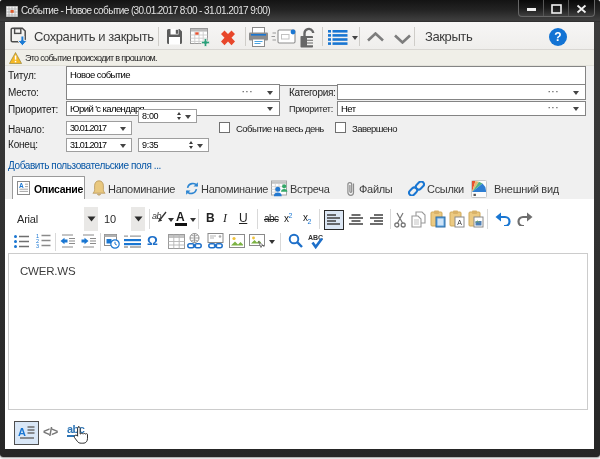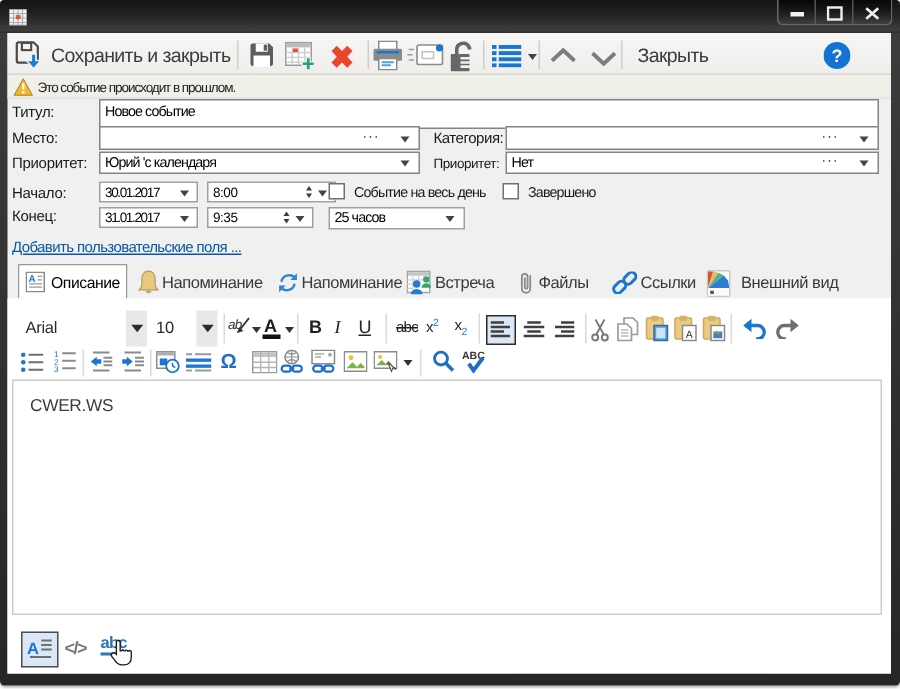--- a/index.html
+++ b/index.html
@@ -18,21 +18,21 @@
 .warntext{position:absolute;left:25px;top:53px;font-size:9px;letter-spacing:-0.7px;color:#222}
 .lbl{position:absolute;font-size:10px;letter-spacing:-0.2px;color:#1a1a1a;white-space:nowrap}
 .inp{position:absolute;background:#fff;border:1px solid #848484;font-size:9.5px;letter-spacing:-0.6px;color:#000;white-space:nowrap;overflow:hidden}
 .dtv{font-size:9px;letter-spacing:-0.9px}
 .inp .v{position:absolute;left:3px;top:2px}
 .dots{position:absolute;font-size:10px;color:#333;letter-spacing:0.5px;top:1px}
 .darr{position:absolute;width:0;height:0;border-left:3.5px solid transparent;border-right:3.5px solid transparent;border-top:4px solid #444}
 .su{position:absolute;right:15px;top:2px;width:0;height:0;border-left:2.5px solid transparent;border-right:2.5px solid transparent;border-bottom:3px solid #3a3a3a}
 .sd{position:absolute;right:15px;bottom:2px;width:0;height:0;border-left:2.5px solid transparent;border-right:2.5px solid transparent;border-top:3px solid #3a3a3a}
 .cb{position:absolute;width:11px;height:11px;background:#fff;border:1px solid #707070}
-.link{position:absolute;left:8px;top:160px;font-size:10px;letter-spacing:-0.4px;color:#0857a6;text-decoration:underline}
+.link{position:absolute;left:8px;top:160px;font-size:10px;letter-spacing:-0.4px;color:#0857a6;}
 .tabbar{position:absolute;left:5px;top:173px;width:589px;height:26px}
 .tab{position:absolute;top:4px;height:22px;font-size:11px;letter-spacing:-0.3px;color:#3a3a3a;white-space:nowrap}
 .tabactive{position:absolute;left:12px;top:176px;height:23px;width:73px;background:#fff;border:1px solid #9a9a9a;border-bottom:none;border-radius:1px 1px 0 0}
 .panel{position:absolute;left:5px;top:199px;width:589px;height:250px;background:#fff}
 .esep{position:absolute;width:1px;background:#d9d9d9}
 .ebtn-sel{position:absolute;border:1px solid #2b2b2b;background:#dce7f5}
 .editor{position:absolute;left:8px;top:253px;width:580px;height:157px;background:#fff;border:1px solid #cccccc}
 .cwer{position:absolute;left:20px;top:265px;font-size:11.5px;letter-spacing:-0.2px;color:#3c3c3c}
 .modebtn{position:absolute;left:14px;top:421px;width:25px;height:24px;background:#d9e7f7;border:1px solid #4f4f4f}
 svg{display:block}
@@ -40,20 +40,21 @@
 </style></head>
 <body>
 <div class="win">
 
   <div class="titlebar">
     <svg class="ico" style="left:6px;top:6px" width="12" height="11" viewBox="0 0 12 11">
       <rect x="0" y="0" width="12" height="11" fill="#f5f5f5" stroke="#888" stroke-width="1"></rect>
       <path d="M3 0v11M6 0v11M9 0v11M0 3h12M0 6h12M0 9h12" stroke="#aaa" stroke-width="0.8"></path>
       <rect x="4.5" y="4" width="3.2" height="2.8" fill="#e05a2b"></rect>
     </svg>
+    <div class="title-text">Событие - Новое событие (30.01.2017 8:00 - 31.01.2017 9:00)</div>
     <div class="winbtns">
       <div class="winbtn">
           <svg style="position:absolute;left:7px;top:8px" width="11" height="4" viewBox="0 0 11 4">
             <rect width="9" height="3" x="1" y="0" fill="#f0f0f0"></rect>
           </svg>
         </div>
       <div class="winbtn">
           <svg style="position:absolute;left:7px;top:4px" width="11" height="10" viewBox="0 0 11 10">
             <rect x="1" y="1" width="9" height="8" fill="none" stroke="#f0f0f0" stroke-width="1.6"></rect>
           </svg>
@@ -182,58 +183,54 @@
   <div class="inp" style="left:337px;top:101px;width:249px;height:15px">
       <span class="v" style="top:1px">Нет</span>
     <span class="dots" style="right:26px;top:0px">···</span>
       <span class="darr" style="right:6px;top:5px"></span>
   </div>
 
   <div class="inp" style="left:66px;top:121px;width:66px;height:14px;border-color:#9e9e9e">
       <span class="v dtv" style="top:1px">30.01.2017</span>
     <span class="darr" style="right:5px;top:5px"></span>
   </div>
-  <div class="inp" style="left:138px;top:121px;width:86px;height:14px;border-color:#9e9e9e">
+  <div class="inp" style="left:138px;top:109px;width:59px;height:14px;border-color:#9e9e9e">
       <span class="v dtv" style="top:1px;letter-spacing:-0.3px">8:00</span>
     <span class="su"></span>
       <span class="sd"></span>
       <span class="darr" style="right:5px;top:5px"></span>
   </div>
   <div class="cb" style="left:219px;top:122px"></div>
   <div class="lbl" style="left:236px;top:123px;font-size:9.5px;letter-spacing:-0.55px">Событие на весь день</div>
   <div class="cb" style="left:335px;top:122px"></div>
   <div class="lbl" style="left:352px;top:123px;font-size:9.5px;letter-spacing:-0.55px">Завершено</div>
 
   <div class="inp" style="left:66px;top:138px;width:66px;height:14px;border-color:#9e9e9e">
       <span class="v dtv" style="top:1px">31.01.2017</span>
     <span class="darr" style="right:5px;top:5px"></span>
   </div>
   <div class="inp" style="left:138px;top:138px;width:71px;height:14px;border-color:#9e9e9e">
       <span class="v dtv" style="top:1px;letter-spacing:-0.3px">9:35</span>
     <span class="su"></span>
       <span class="sd"></span>
       <span class="darr" style="right:5px;top:5px"></span>
   </div>
-  <div class="inp" style="left:219px;top:138px;width:91px;height:15px;border-color:#9e9e9e">
-      <span class="v" style="top:1px">25 часов</span>
-    <span class="darr" style="right:6px;top:5px"></span>
-  </div>
 
   <div class="link">Добавить пользовательские поля ...</div>
 
   <div class="tabbar"></div>
   <div class="tabactive"></div>
   <div class="panel"></div>
 
   <svg class="ico" style="left:17px;top:181px" width="13" height="14" viewBox="0 0 13 14">
     <rect x="0.5" y="0.5" width="12" height="13" fill="#fff" stroke="#8a8a8a"></rect>
     <text x="2" y="7" font-size="6.5" font-weight="bold" fill="#1976d2" font-family="Liberation Sans">A</text>
     <path d="M8 3.2h3M8 5.6h3M2.5 8.2h8.5M2.5 10.4h8.5" stroke="#9a9a9a" stroke-width="0.9"></path>
   </svg>
-  <div class="tab" style="left:34px;top:183px;font-weight:normal;color:#000;font-size:10.5px;letter-spacing:-0.3px">Описание</div>
+  <div class="tab" style="left:34px;top:183px;font-weight:bold;color:#000;font-size:10.5px;letter-spacing:-0.3px">Описание</div>
 
   <svg class="ico" style="left:92px;top:180px" width="14" height="17" viewBox="0 0 14 17">
     <path d="M7 0.8 c2.9 0 4.4 2.3 4.4 5 v3.7 c0 1.9 0.8 2.9 1.7 3.7 h-12.2 c0.9-0.8 1.7-1.8 1.7-3.7 V5.8 c0-2.7 1.5-5 4.4-5z" fill="#e9c87f" stroke="#b7975a" stroke-width="0.8"></path>
     <path d="M5.3 14.2 a1.8 1.5 0 0 0 3.4 0z" fill="#d9b269" stroke="#b7975a" stroke-width="0.6"></path>
   </svg>
   <div class="tab" style="left:108px;top:183px">Напоминание</div>
 
   <svg class="ico" style="left:184px;top:181px" width="16" height="15" viewBox="0 0 16 15">
     <path d="M2.6 9.8 a5.3 5.3 0 0 0 9.8-1.6" fill="none" stroke="#2e86d2" stroke-width="1.6"></path>
     <path d="M13.4 5.2 a5.3 5.3 0 0 0 -9.8 1.6" fill="none" stroke="#2e86d2" stroke-width="1.6"></path>

